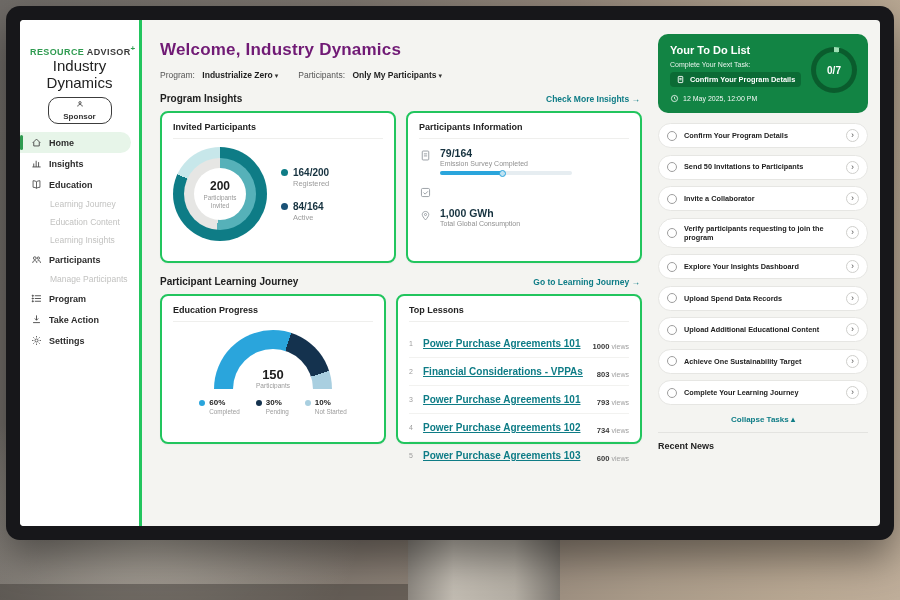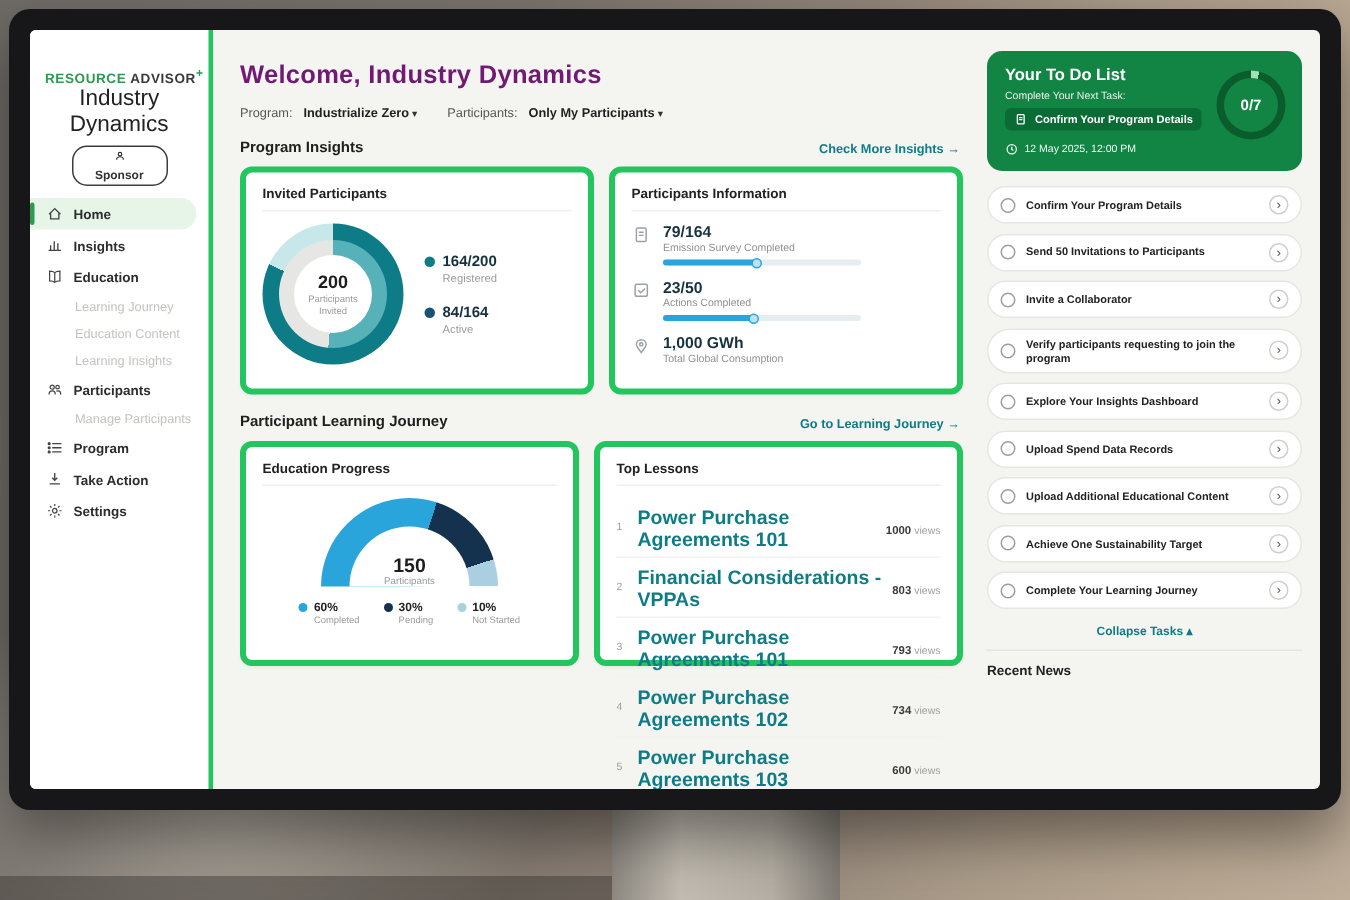--- a/index.html
+++ b/index.html
@@ -35,21 +35,21 @@
   
   .main { flex:1; padding:16px 12px 0 18px; min-width:0; }
   h1.welcome { font-size:17px; font-weight:800; color:#701a75; margin:4px 0 10px; letter-spacing:.2px; }
   .filters { display:flex; gap:20px; font-size:8.5px; color:#555; align-items:center; }
   .filters .fv { font-weight:700; color:#1f1f1f; margin-left:5px; cursor:pointer; }
   .caret { font-size:7px; color:#333; margin-left:2px; }
   .sec-head { display:flex; justify-content:space-between; align-items:center; margin:13px 2px 7px 0; }
   .sec-title { font-size:10px; font-weight:800; color:#202020; }
   .sec-link { font-size:8.5px; font-weight:700; color:#0e7c86; cursor:pointer; }
   .cards { display:flex; gap:10px; }
-  .card { background:#fff; border:4px solid #22c55e; border-radius:8px; padding:9px 11px; box-shadow:0 1px 2px rgba(0,0,0,.04); }
+  .card { background:#fff; border:2px solid #22c55e; border-radius:8px; padding:9px 11px; box-shadow:0 1px 2px rgba(0,0,0,.04); }
   .card-title { font-size:9px; font-weight:700; color:#222; padding-bottom:6px; border-bottom:1px solid #efefed; margin-bottom:8px; }
 
   
   .card-invited { width:236px; height:152px; }
   .invited-body { display:flex; align-items:center; gap:14px; }
   .donut { position:relative; width:94px; height:94px; border-radius:50%;
            background:conic-gradient(#0e7c86 0 295deg, #c7e7ea 295deg 360deg); }
   .donut::before { content:""; position:absolute; inset:11px; border-radius:50%;
            background:conic-gradient(#56b1b9 0 185deg, #e6e6e4 185deg 360deg); }
   .donut::after { content:""; position:absolute; inset:21px; border-radius:50%; background:#fff; }
@@ -86,21 +86,21 @@
   .glegend .gi { position:relative; padding-left:10px; }
   .glegend .dot { position:absolute; left:0; top:2px; width:6px; height:6px; border-radius:50%; }
   .glegend .pv { font-size:8px; font-weight:800; color:#222; }
   .glegend .pl { font-size:6.3px; color:#9c9c9c; margin-top:1px; }
 
   
   .card-lessons { flex:1; height:150px; }
   .lesson { display:flex; align-items:center; gap:7px; padding:4.5px 0; border-bottom:1px solid #f2f2f0; }
   .lesson:last-child { border-bottom:none; }
   .lesson .rk { font-size:7px; color:#9c9c9c; width:7px; flex:none; }
-  .lesson .lt { flex:1; font-size:13px; font-weight:700; color:#0e7c86; cursor:pointer; }
+  .lesson .lt { flex:1; font-size:10px; font-weight:700; color:#0e7c86; cursor:pointer;text-decoration:underline; }
   .lesson .vn { font-size:7.6px; font-weight:700; color:#3a3a3a; }
   .lesson .vl { font-size:7px; color:#a0a0a0; margin-left:2px; }
 
   
   .right { width:226px; flex:none; padding:14px 12px 0 4px; display:flex; flex-direction:column; }
   .todo-card { position:relative; background:#128444; border-radius:10px; padding:10px 12px; color:#fff; flex:none; }
   .todo-title { font-size:11px; font-weight:800; }
   .todo-sub { font-size:7px; opacity:.9; margin-top:5px; }
   .todo-next { display:inline-flex; align-items:center; gap:5px; background:#0b6b35; border-radius:4px;
                padding:3px 6px; font-size:7.4px; font-weight:700; margin-top:4px; cursor:pointer; }
@@ -278,28 +278,20 @@
                   <span class="fill" style="width:48%;"></span>
                   <span class="knob" style="left:45%;"></span>
                 </div>
           </div>
         </div>
         <div class="stat">
           <span class="stat-icon"><svg viewBox="0 0 16 16" fill="none" stroke="currentColor" stroke-width="1.2">
                   <rect x="3" y="3" width="10" height="10" rx="1.5"></rect>
                   <path d="M5.5 8l2 2 3.5-3.5"></path>
                 </svg></span>
-          <div>
-            <div class="sv">23/50</div>
-            <div class="sl">Actions Completed</div>
-            <div class="pbar">
-                  <span class="fill" style="width:46%;"></span>
-                  <span class="knob" style="left:43%;"></span>
-                </div>
-          </div>
         </div>
         <div class="stat">
           <span class="stat-icon"><svg viewBox="0 0 16 16" fill="none" stroke="currentColor" stroke-width="1.2">
                   <path d="M8 13.5C5.5 10.5 4 8.6 4 6.8 4 4.6 5.8 3 8 3s4 1.6 4 3.8c0 1.8-1.5 3.7-4 6.7z"></path>
                   <circle cx="8" cy="6.8" r="1.3"></circle>
                 </svg></span>
           <div>
             <div class="sv">1,000 GWh</div>
             <div class="sl">Total Global Consumption</div>
           </div>

